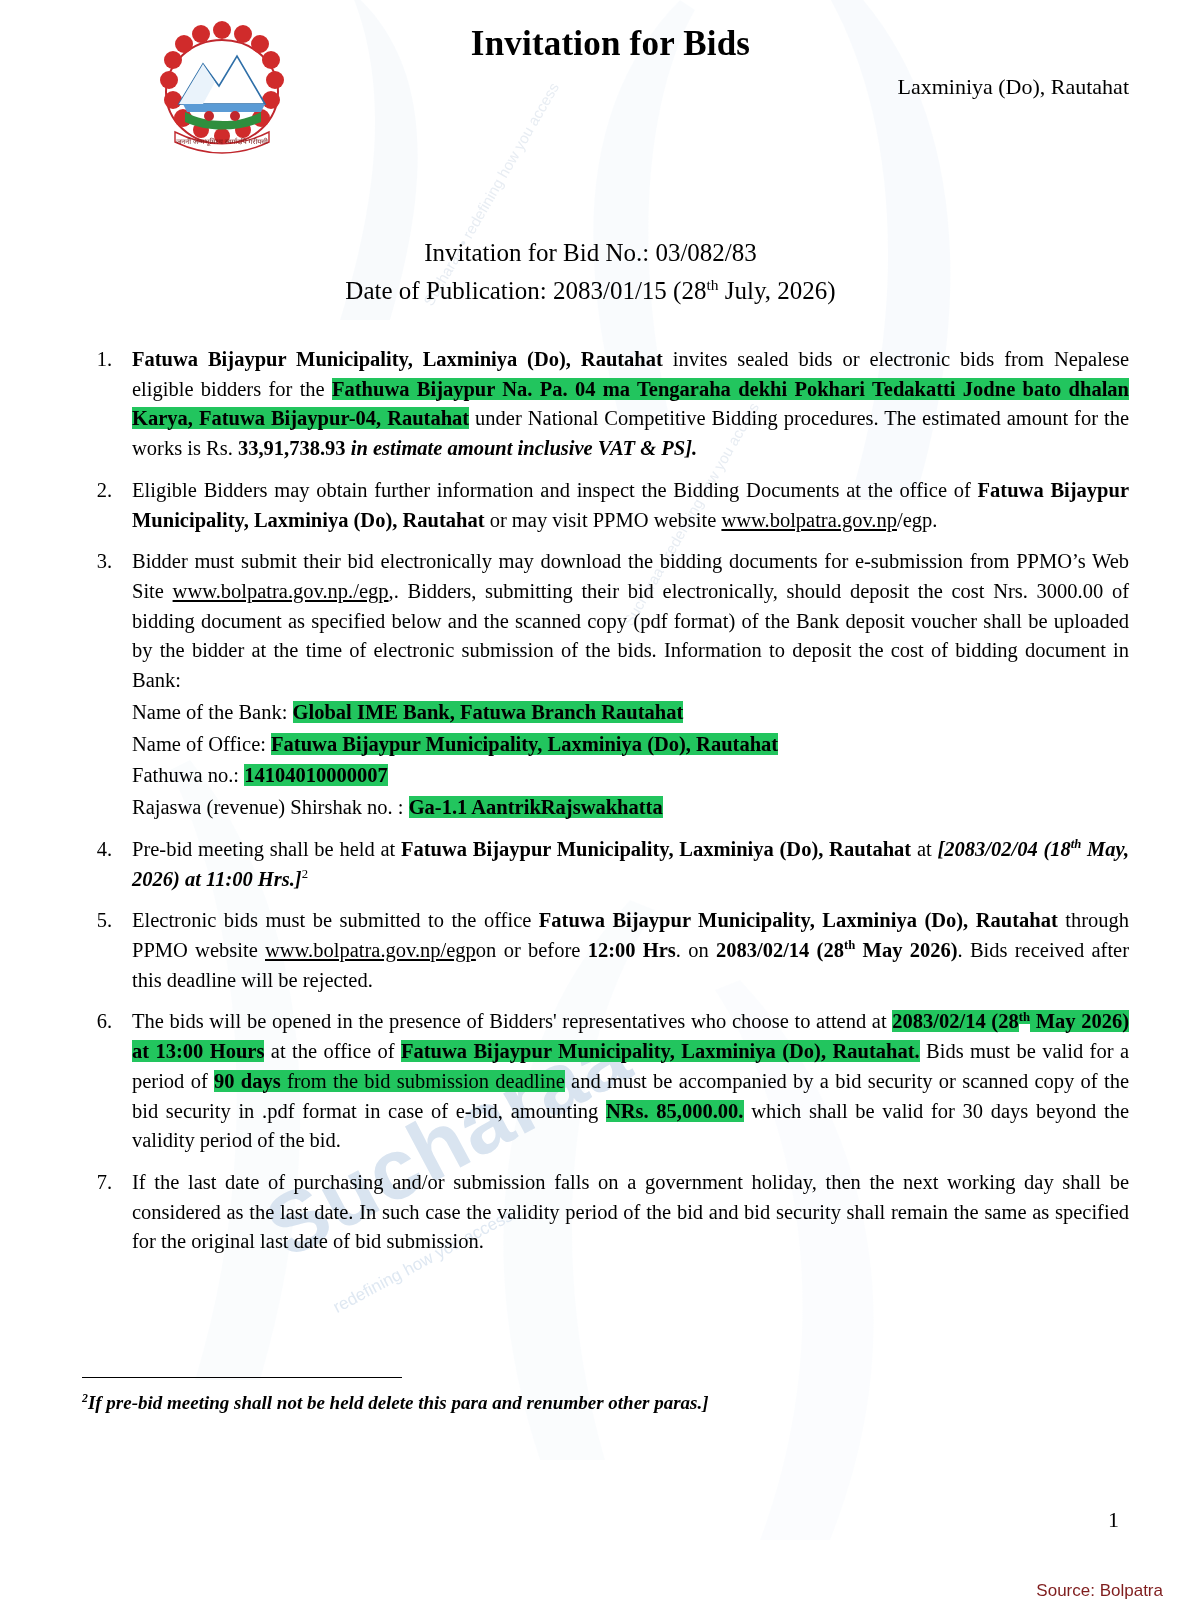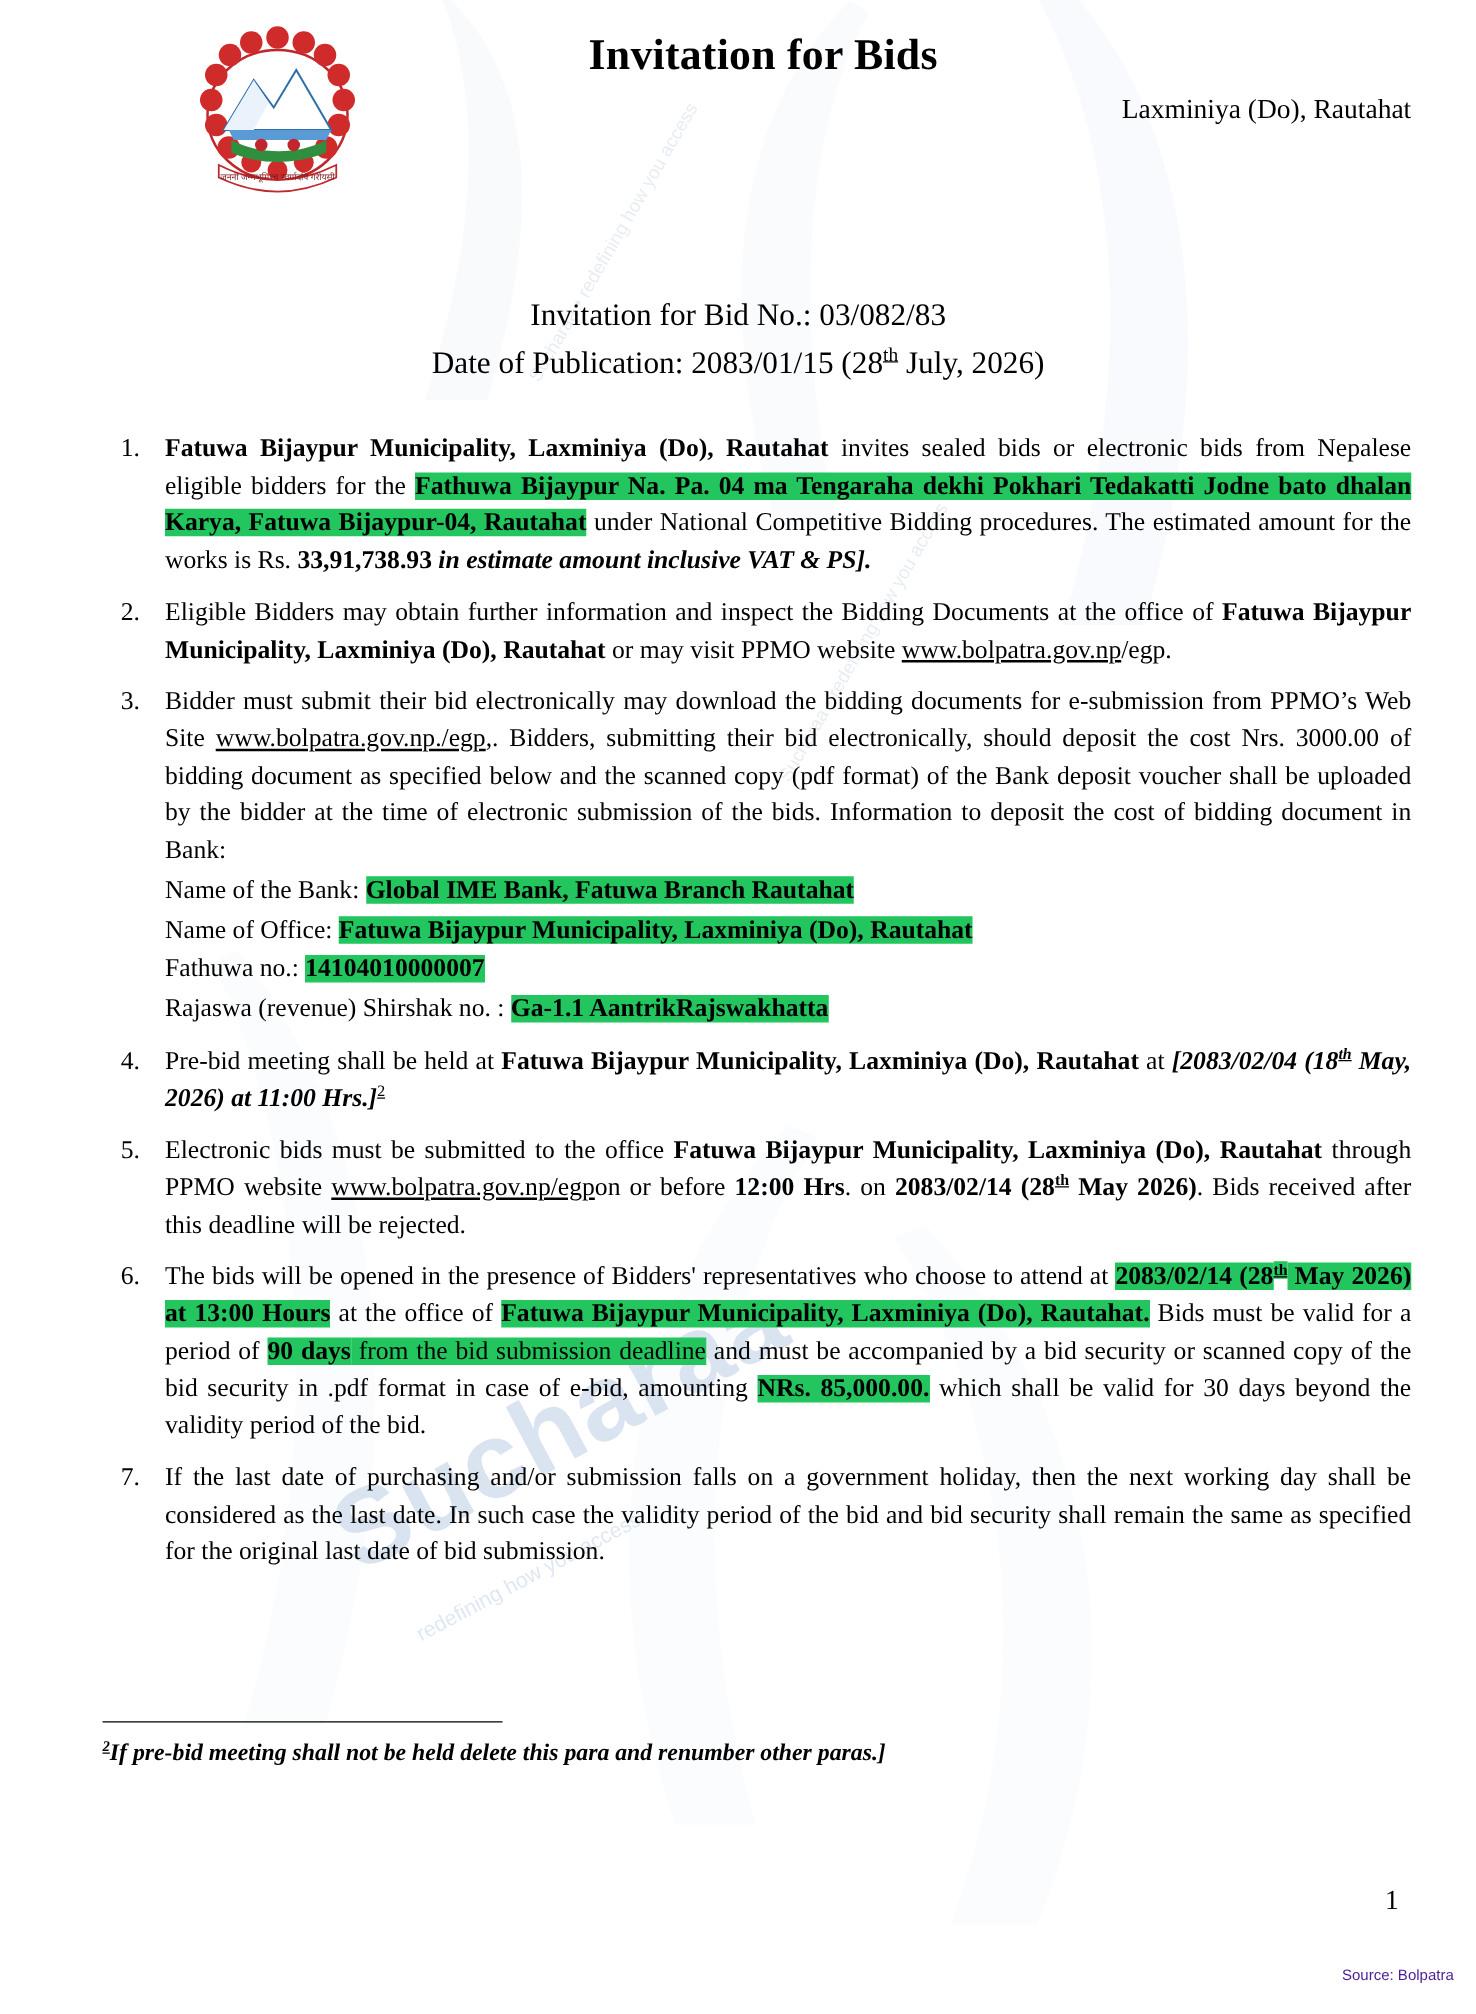--- a/index.html
+++ b/index.html
@@ -132,21 +132,21 @@
     width: 42px;
     text-align: right;
     font-size: 20.5px;
   }
   b, .b { font-weight: bold; }
   .bi { font-weight: bold; font-style: italic; }
   .hl {
     background: #22c55e;
   }
   .u { text-decoration: underline; }
-  sup { font-size: 0.62em; vertical-align: super; line-height: 0; text-decoration: underline; }
+  sup { font-size: 0.62em; vertical-align: super; line-height: 0; }
 
   .bankline {
     display: block;
     margin-top: 2px;
   }
 
   .footnote-rule {
     width: 320px;
     border: none;
     border-top: 1.5px solid #000;
@@ -165,24 +165,24 @@
     position: absolute;
     right: 62px;
     bottom: 78px;
     font-size: 22px;
     font-family: "Liberation Serif", serif;
     z-index: 3;
   }
   .source {
     position: absolute;
     right: 18px;
-    bottom: 24px;
-    font-size: 12px;
+    bottom: 10px;
+    font-size: 17px;
     font-family: "Liberation Sans", sans-serif;
-    color: #4c1d95;
+    color: #7f1d1d;
     z-index: 3;
   }
 </style>
 </head>
 <body>
 
 <div class="page">
 
   <div class="watermark">
     <svg class="wm-leaf" style="left:330px;top:-10px;" width="130" height="330" viewBox="0 0 130 330">

